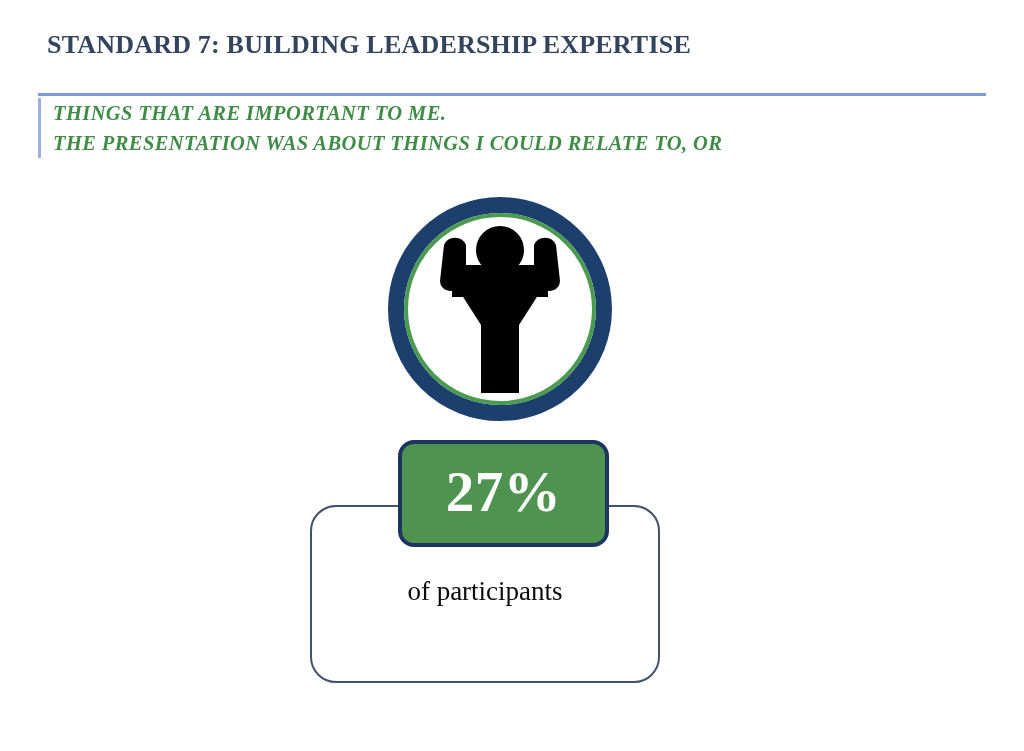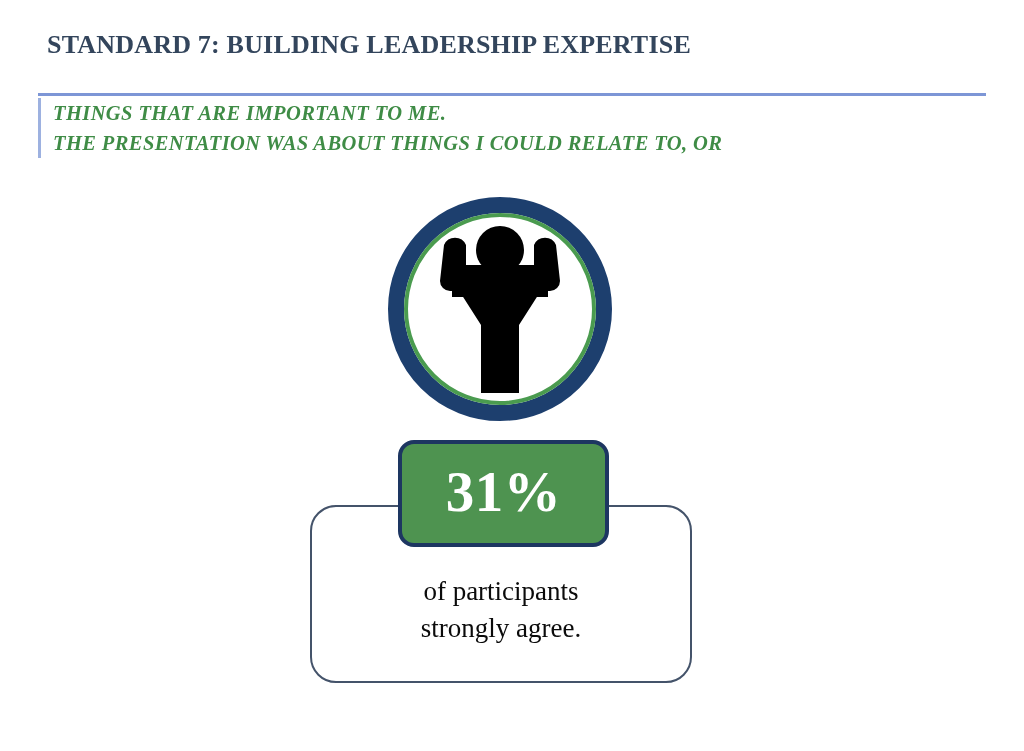--- a/index.html
+++ b/index.html
@@ -79,21 +79,21 @@
     display: block;
     width: 224px;
     height: 224px;
   }
 
   
   .stat-card {
     position: absolute;
     left: 310px;
     top: 505px;
-    width: 382px;
+    width: 350px;
     height: 178px;
     border: 2.5px solid #44536a;
     border-radius: 26px;
     background: #ffffff;
     box-sizing: border-box;
   }
   .stat-caption {
     position: absolute;
     left: 0;
     right: 0;
@@ -179,21 +179,20 @@
         <path d="M64 76 L160 76 L160 100 L64 100 Z"></path>
 
         <path d="M70 92 L154 92 L131 128 L131 196 L93 196 L93 128 Z"></path>
       </g>
     </svg>
   </div>
 
   <div class="stat-card">
     <div class="stat-caption">
       <span>of participants</span>
-      <span>strongly agree.</span>
     </div>
   </div>
 
   <div class="pct-badge">
-    <div class="pct-value">31%</div>
+    <div class="pct-value">27%</div>
   </div>
 
 </div>
 
 </body></html>

